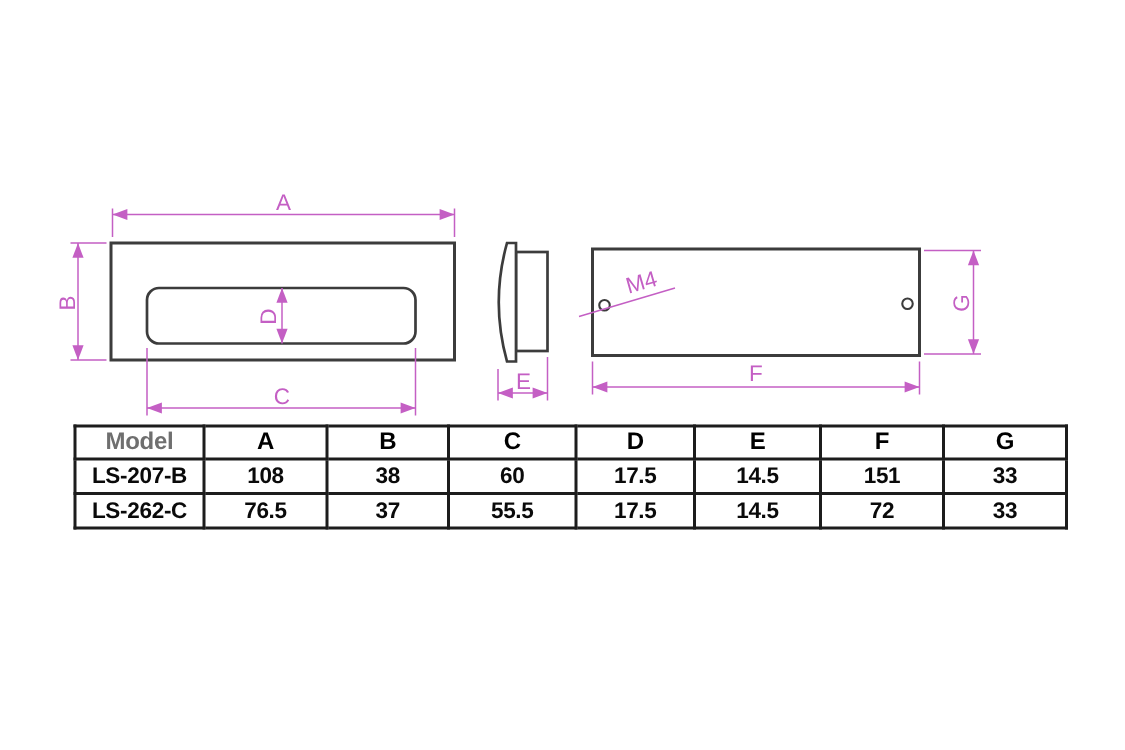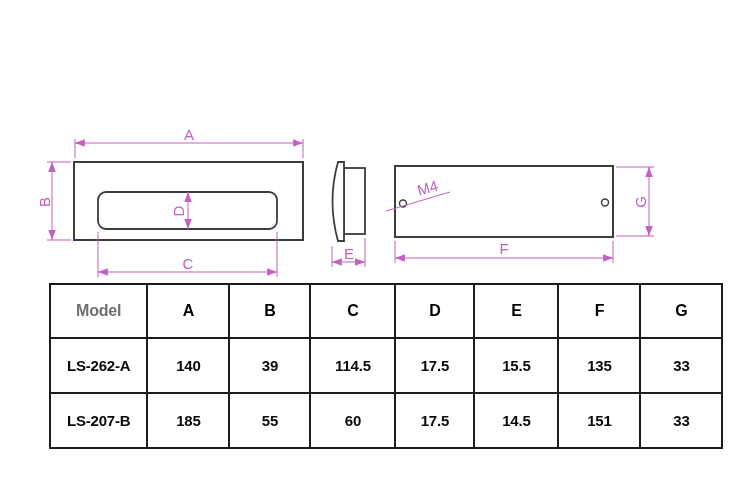--- a/index.html
+++ b/index.html
@@ -12,21 +12,21 @@
     font-family:"Liberation Sans", sans-serif;
     font-size:15px; fill:#c45fc4;
   }
   #dim-table {
     position:absolute; left:49px; top:283px;
     border-collapse:collapse; table-layout:fixed;
     font-family:"Liberation Sans", sans-serif;
   }
   #dim-table th, #dim-table td {
     border:2px solid #1c1c1c; text-align:center; vertical-align:middle;
-    padding:16px; overflow:hidden; white-space:nowrap;
+    padding:0; overflow:hidden; white-space:nowrap;
   }
   #dim-table th {
     height:20px; font-size:16px; font-weight:bold; color:#000000;
     letter-spacing:-0.2px;
   }
   #dim-table th.model-head { color:#6f6f6f; }
   #dim-table td {
     height:21px; font-size:15px; font-weight:bold; color:#0a0a0a;
     letter-spacing:-0.2px;
   }
@@ -100,35 +100,35 @@
       <th class="model-head">Model</th>
       <th>A</th>
       <th>B</th>
       <th>C</th>
       <th>D</th>
       <th>E</th>
       <th>F</th>
       <th>G</th>
     </tr>
     <tr>
-      <td>LS-262-A</td>
-      <td>140</td>
-      <td>39</td>
-      <td>114.5</td>
-      <td>17.5</td>
-      <td>15.5</td>
-      <td>135</td>
-      <td>33</td>
-    </tr>
-    <tr>
       <td>LS-207-B</td>
-      <td>185</td>
-      <td>55</td>
+      <td>108</td>
+      <td>38</td>
       <td>60</td>
       <td>17.5</td>
       <td>14.5</td>
       <td>151</td>
+      <td>33</td>
+    </tr>
+    <tr>
+      <td>LS-262-C</td>
+      <td>76.5</td>
+      <td>37</td>
+      <td>55.5</td>
+      <td>17.5</td>
+      <td>14.5</td>
+      <td>72</td>
       <td>33</td>
     </tr>
   </tbody>
     </table>
 
 </div>
 
 </body></html>

